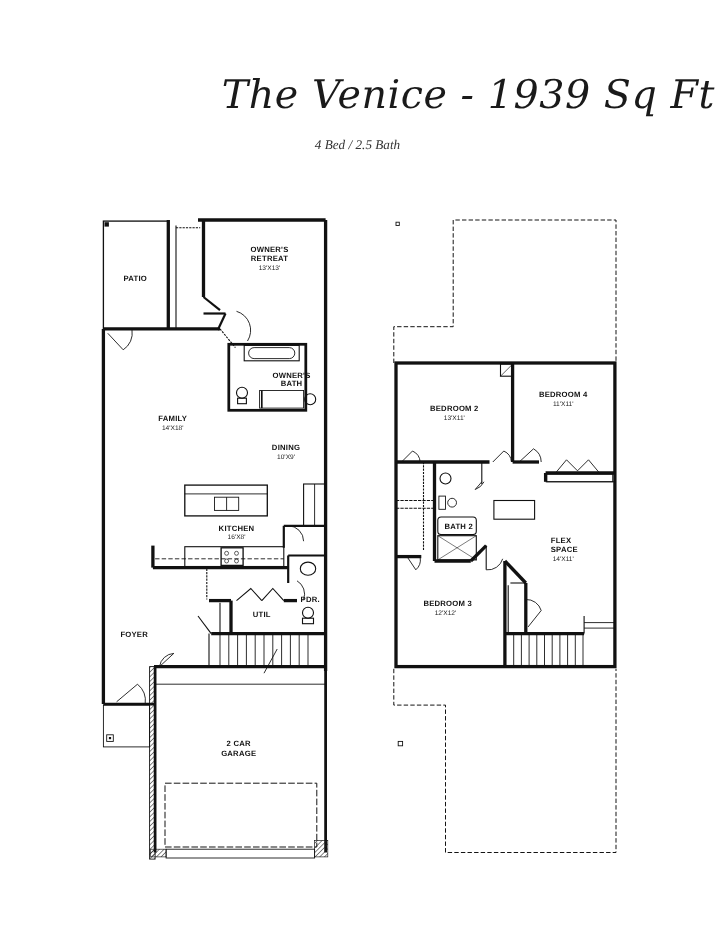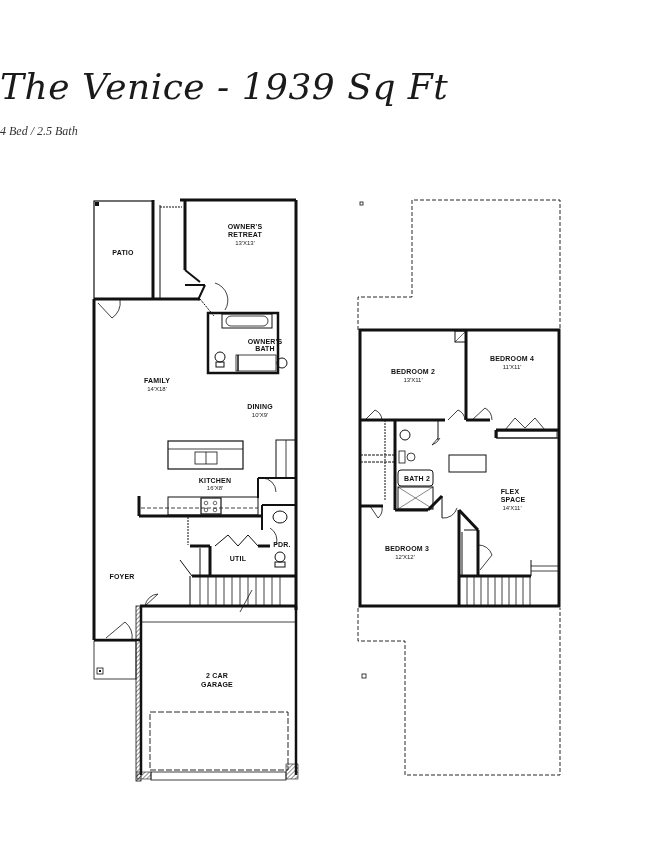--- a/index.html
+++ b/index.html
@@ -1,18 +1,18 @@
 <!DOCTYPE html>
 <html><head>
 <meta charset="utf-8">
 <style>
   html, body { margin: 0; padding: 0; background: #ffffff; }
   body { width: 650px; height: 850px; position: relative; overflow: hidden; font-family: "Liberation Sans", sans-serif; color: #111; }
-  .title { position: absolute; left: 0; width: 650px; top: 66px; text-align: left; font-family: "DejaVu Serif", serif; font-style: italic; font-size: 36px; letter-spacing: 0.5px; color: #1a1a1a; }
-  .subtitle { position: absolute; left: 0; width: 650px; top: 124px; font-family: "Liberation Serif", serif; font-style: italic; font-size: 12px; color: #333; }
+  .title { position: absolute; left: 0; width: 650px; top: 66px; text-align: right; font-family: "DejaVu Serif", serif; font-style: italic; font-size: 36px; letter-spacing: 0.5px; color: #1a1a1a; }
+  .subtitle { position: absolute; left: 0; width: 650px; top: 124px; text-align: center; font-family: "Liberation Serif", serif; font-style: italic; font-size: 12px; color: #333; }
   svg.plan { position: absolute; left: 0; top: 0; }
   .lbl { font-family: "Liberation Sans", sans-serif; font-weight: bold; font-size: 7px; fill: #111; text-anchor: middle; letter-spacing: 0.2px; }
   .dim { font-family: "Liberation Sans", sans-serif; font-size: 6px; fill: #222; text-anchor: middle; }
 </style>
 </head>
 <body>
 
 <div class="title">The Venice - 1939 Sq Ft</div>
 <div class="subtitle">4 Bed / 2.5 Bath</div>
 

